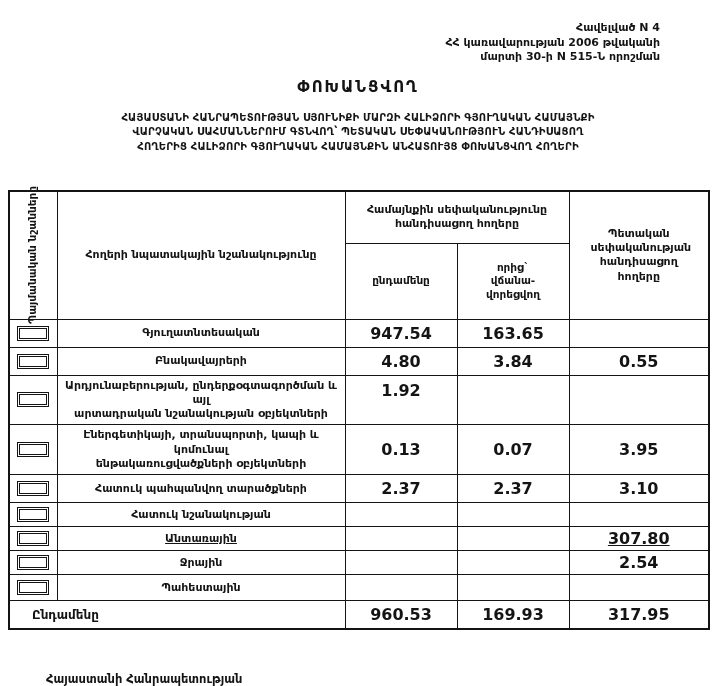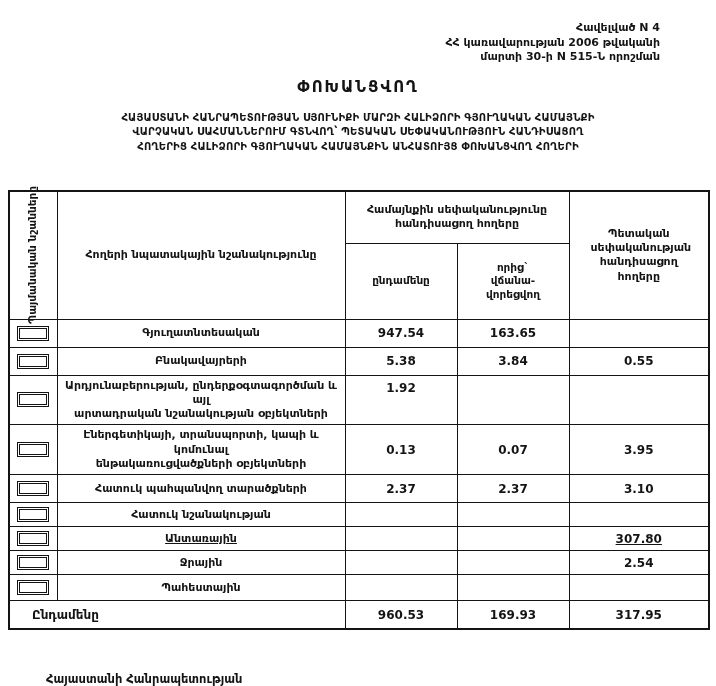--- a/index.html
+++ b/index.html
@@ -44,21 +44,21 @@
   tbody tr.r3 { height: 44px; }
   tbody tr.r4 { height: 40px; }
   tbody tr.r5 { height: 28px; }
   tbody tr.r6 { height: 24px; margin-left: 21px; }
   tbody tr.r7 { height: 24px; text-decoration: underline; }
   tbody tr.r8 { height: 24px; }
   tbody tr.r9 { height: 26px; }
   tbody tr.total-row { height: 28px; }
 
   td.label { font-size: 11px; text-align: center; vertical-align: middle; padding: 3px 6px; line-height: 1.3; }
-  td.num { font-size: 12px; text-align: center; vertical-align: middle; }
+  td.num { font-size: 16px; text-align: center; vertical-align: middle; }
   tr.r3 td.num { vertical-align: top; padding-top: 5px; }
 
   td.sym-cell { vertical-align: middle; }
   .sym-box { width: 32px; height: 15px; border: 1px solid #141414; padding: 1px; margin: 0 auto; }
   .sym-inner { width: 100%; height: 100%; border: 1px solid #141414; }
 
   td.total-label { font-size: 12px; text-align: left; padding-left: 22px; vertical-align: middle; }
 
   .footer {
     margin-top: 42px;
@@ -124,21 +124,21 @@
         <td class="num">163.65</td>
         <td class="num"></td>
       </tr>
       <tr class="r2">
         <td class="sym-cell">
             <div class="sym-box">
               <div class="sym-inner"></div>
             </div>
           </td>
         <td class="label prewrap">Բնակավայրերի</td>
-        <td class="num">5.38</td>
+        <td class="num">4.80</td>
         <td class="num">3.84</td>
         <td class="num">0.55</td>
       </tr>
       <tr class="r3">
         <td class="sym-cell">
             <div class="sym-box">
               <div class="sym-inner"></div>
             </div>
           </td>
         <td class="label prewrap">Արդյունաբերության, ընդերքօգտագործման և այլ

